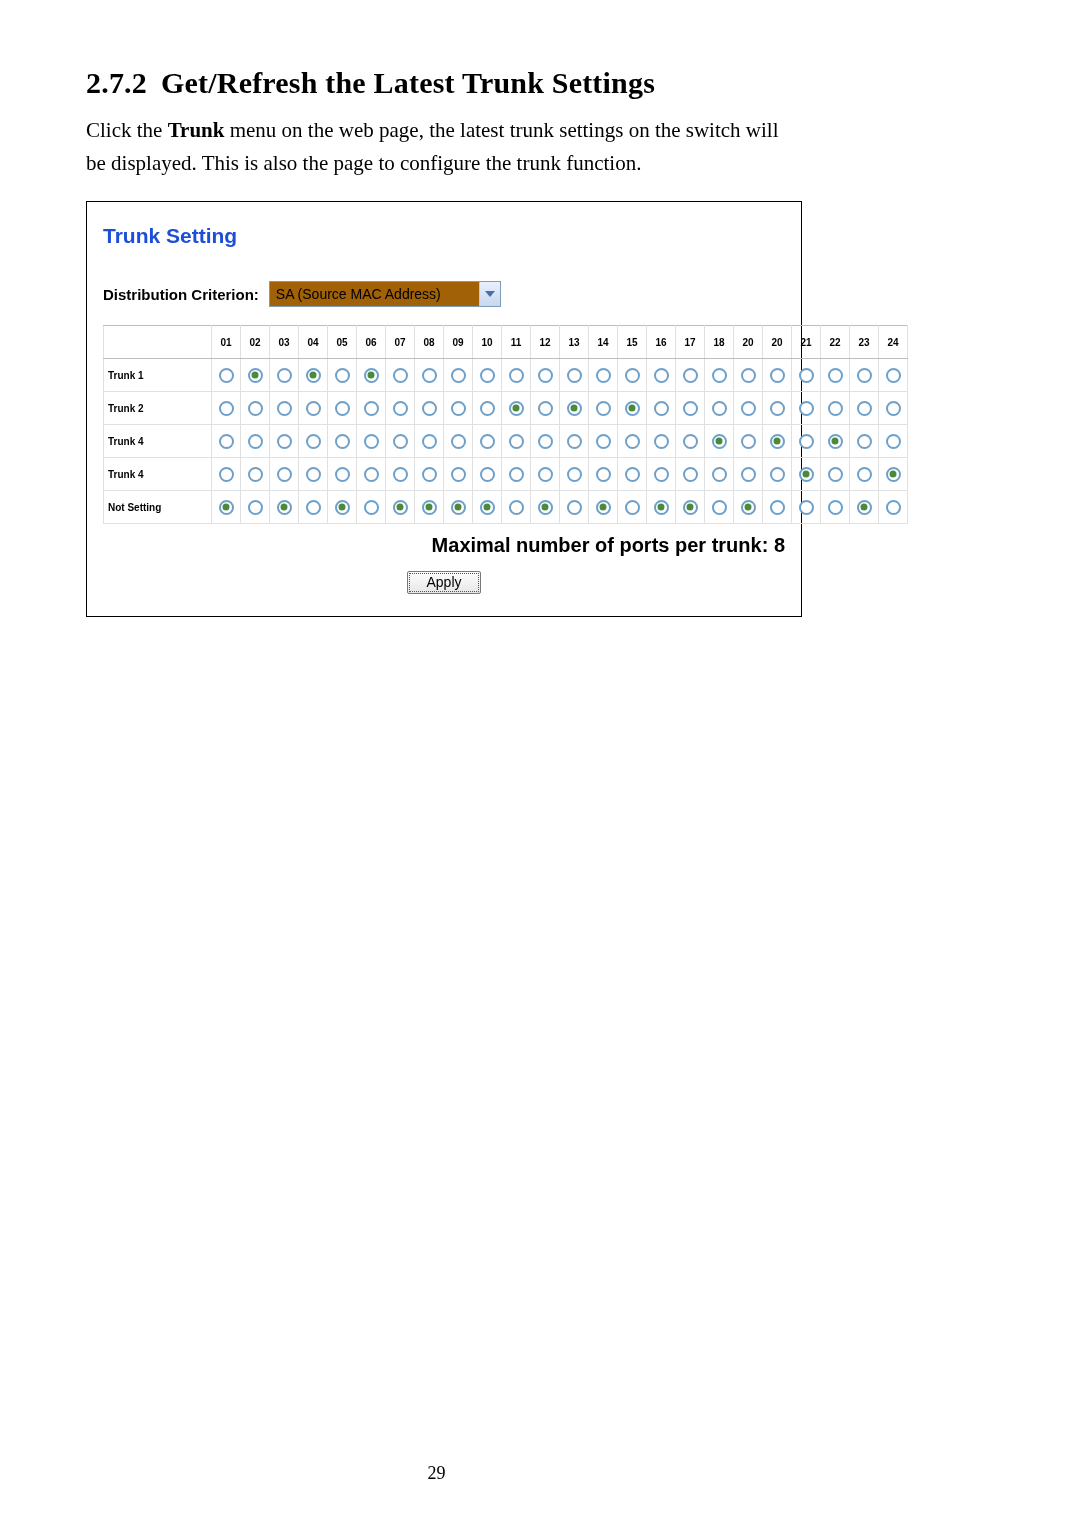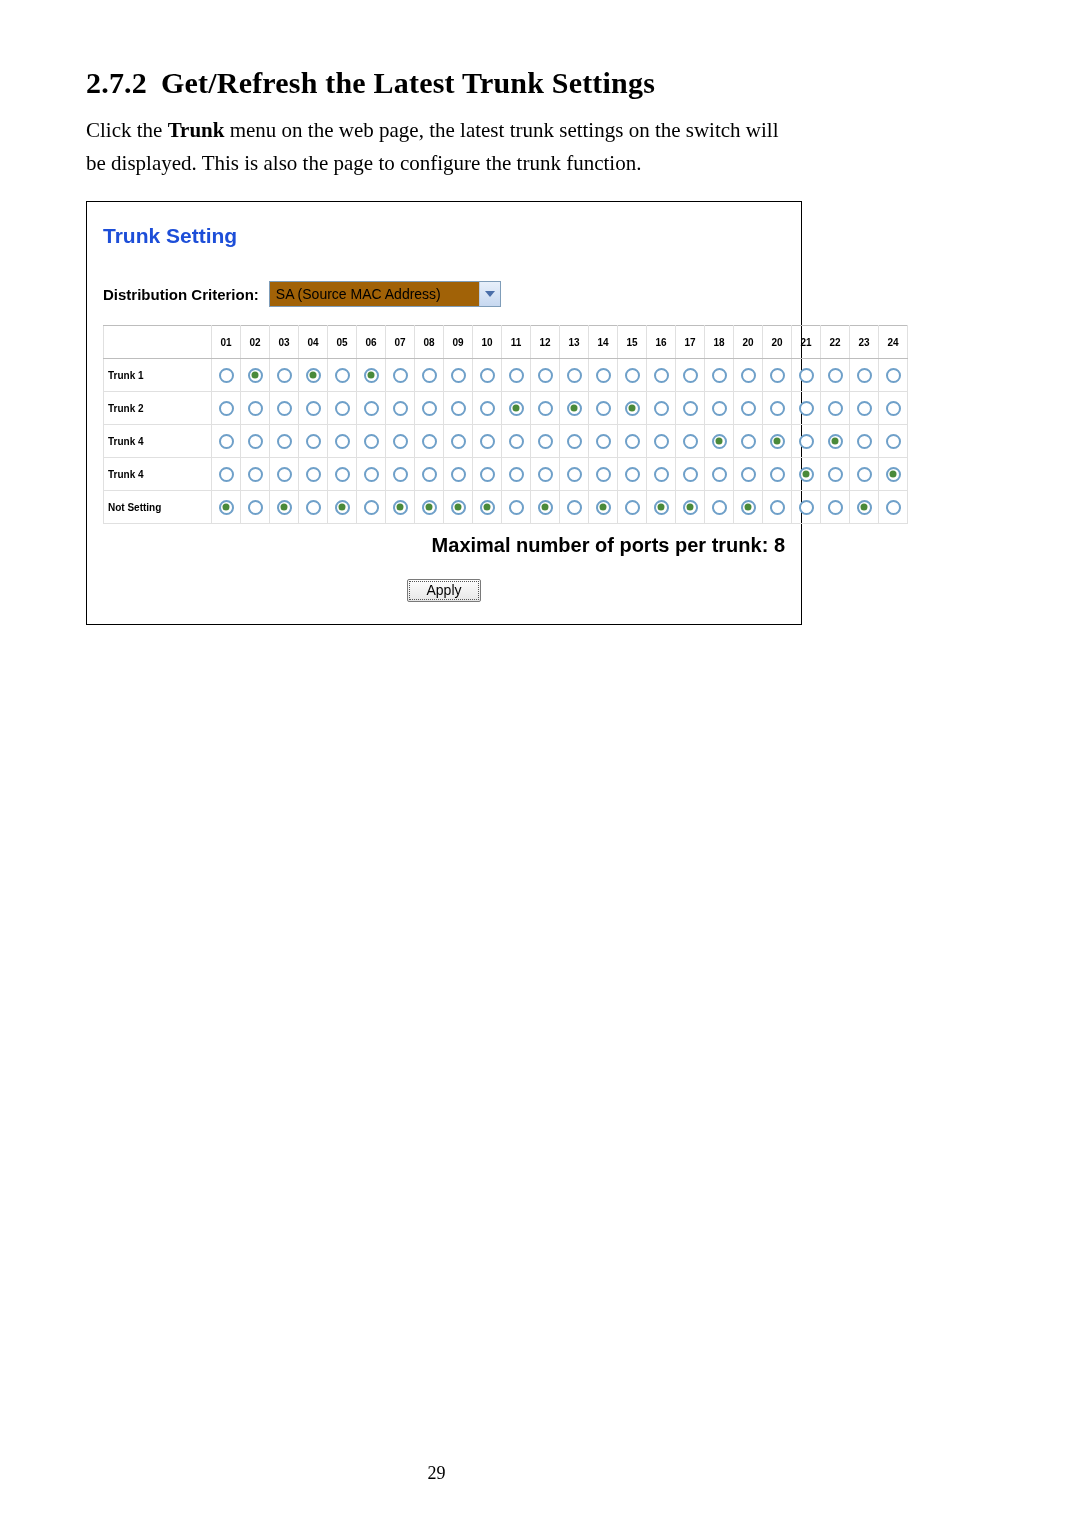--- a/index.html
+++ b/index.html
@@ -135,21 +135,21 @@
   }
 
   .max-note {
     text-align: right;
     font-size: 20px;
     font-weight: bold;
     margin-top: 10px;
   }
   .apply-row {
     text-align: center;
-    margin-top: 22px;
+    margin-top: 14px;
   }
   .apply-btn {
     display: inline-block;
     border: 1px solid #7a7a7a;
     background: linear-gradient(#fdfdfd, #e7e7e7);
     font-family: Arial, Helvetica, sans-serif;
     font-size: 14px;
     padding: 2px 18px 3px 18px;
     border-radius: 2px;
     outline: 1px dotted #555;

